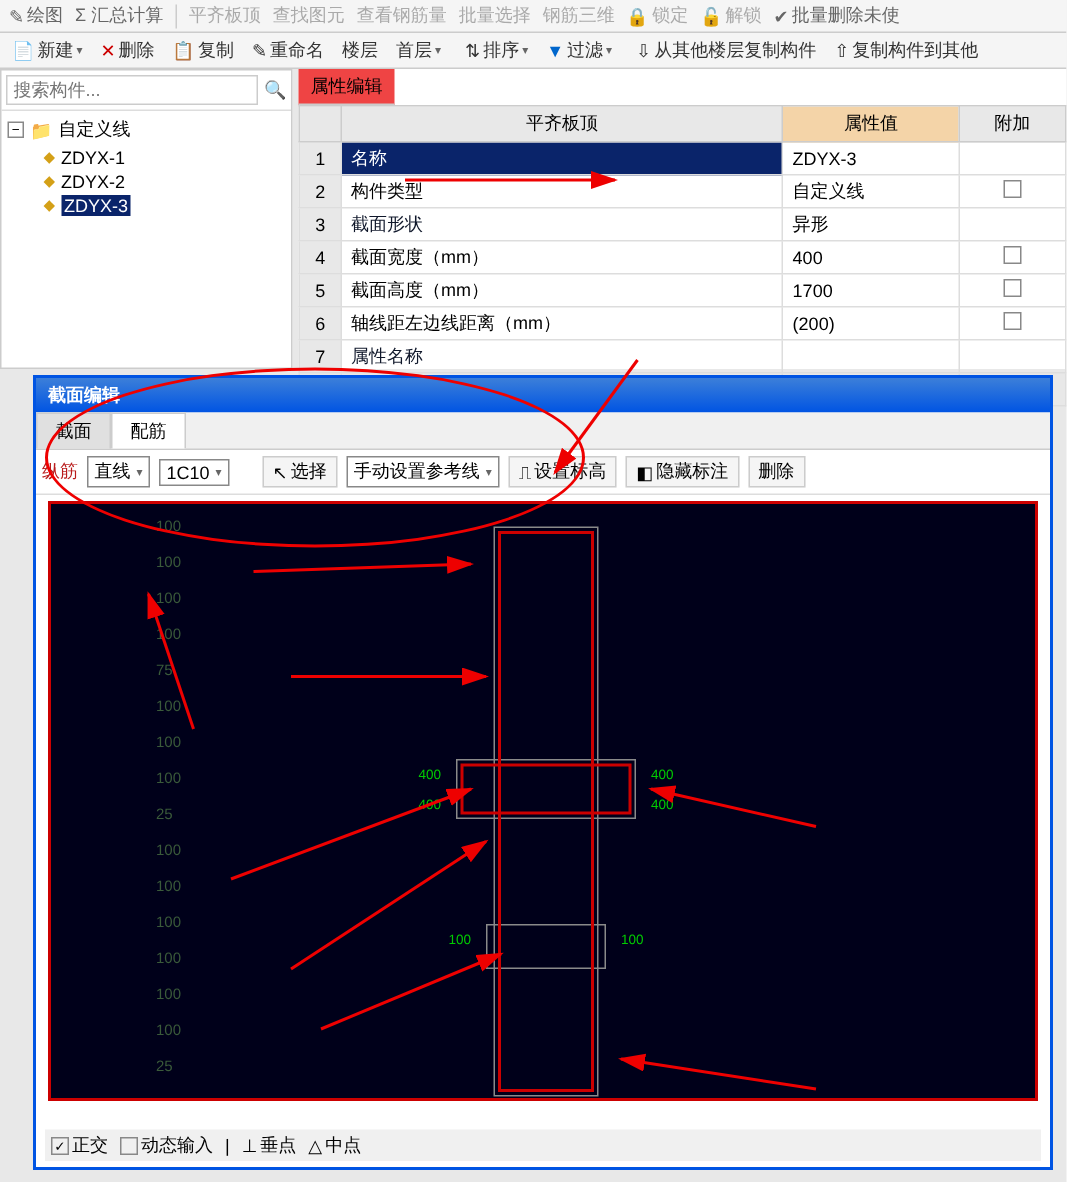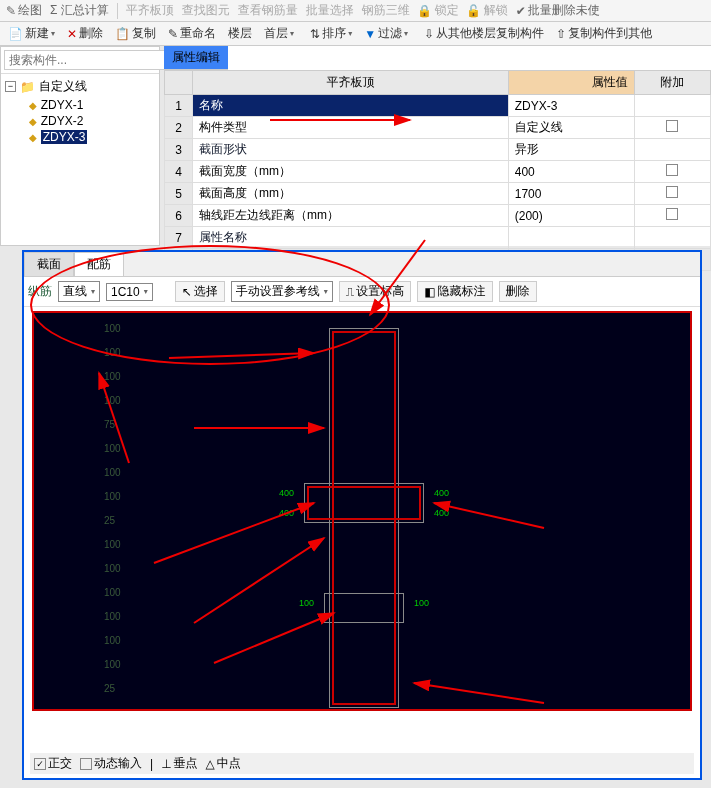--- a/index.html
+++ b/index.html
@@ -5,49 +5,49 @@
 * { box-sizing: border-box; margin: 0; padding: 0; font-family: "Microsoft YaHei", "SimSun", sans-serif; font-size: 12px; }
 body { background: #e8e8e8; width: 711px; height: 788px; overflow: hidden; position: relative; }
 .top-toolbar { background: #f5f5f5; border-bottom: 1px solid #ccc; display: flex; align-items: center; padding: 2px 4px; gap: 4px; height: 22px; }
 .top-toolbar .tb-item { display: flex; align-items: center; gap: 2px; color: #666; cursor: pointer; padding: 1px 2px; }
 .top-toolbar .tb-item.gray { color: #aaa; }
 .top-toolbar .sep { width: 1px; height: 16px; background: #ccc; margin: 0 2px; }
 .second-toolbar { background: #f5f5f5; border-bottom: 1px solid #ccc; display: flex; align-items: center; padding: 2px 4px; gap: 4px; height: 24px; }
 .second-toolbar .tb-item { display: flex; align-items: center; gap: 2px; color: #333; cursor: pointer; padding: 1px 4px; }
 .dropdown-arrow { font-size: 8px; color: #666; }
 .main-area { display: flex; height: 200px; }
-.left-panel { width: 160px; background: #fff; border: 1px solid #ccc; }
+.left-panel { width: 195px; background: #fff; border: 1px solid #ccc; }
 .search-box { display: flex; align-items: center; padding: 3px; border-bottom: 1px solid #ddd; }
 .search-box input { flex: 1; border: 1px solid #ccc; padding: 2px 4px; color: #999; }
 .search-box .mag { margin-left: 4px; color: #666; cursor: pointer; }
 .tree { padding: 4px; }
 .tree-root { display: flex; align-items: center; gap: 4px; }
 .tree-box { width: 11px; height: 11px; border: 1px solid #888; display: flex; align-items: center; justify-content: center; font-size: 9px; line-height: 1; cursor: pointer; }
 .tree-children { margin-left: 24px; margin-top: 2px; }
 .tree-item { display: flex; align-items: center; gap: 4px; padding: 1px 0; cursor: pointer; }
 .tree-item .diamond { color: #d4a017; font-size: 10px; }
 .tree-item.selected span.label { background: #0a246a; color: #fff; padding: 0 2px; }
 .right-panel { flex: 1; background: #fff; margin-left: 4px; }
-.prop-tab { background: #3b82f6; border-bottom: 1px solid #ccc; padding: 3px 8px; display: inline-block; }
+.prop-tab { background: #ef4444; border-bottom: 1px solid #ccc; padding: 3px 8px; display: inline-block; }
 .prop-table { width: 100%; border-collapse: collapse; }
 .prop-table th { background: #e8e8e8; border: 1px solid #ccc; padding: 3px 6px; font-weight: normal; }
-.prop-table th.val-header { background: #f4d4a8; text-align: right; }
+.prop-table th.val-header { background: #f4d4a8; }
 .prop-table td { border: 1px solid #ddd; padding: 2px 6px; }
 .prop-table td.rownum { background: #e8e8e8; text-align: center; width: 28px; }
 .prop-table tr.selected td.name { background: #0a246a; color: #fff; }
 .prop-table td.link { color: #0f172a; }
 .prop-table td.chk { text-align: center; }
 .chkbox { width: 12px; height: 12px; border: 1px solid #888; display: inline-block; }
 .section-editor { position: absolute; left: 22px; top: 250px; width: 680px; height: 530px; background: #fff; border: 2px solid #0054e3; }
 .section-title { background: linear-gradient(#3c7fd9, #0054e3); color: #fff; padding: 3px 8px; font-weight: bold; }
 .section-tabs { display: flex; border-bottom: 1px solid #ccc; background: #f0f0f0; }
 .section-tabs .tab { padding: 3px 12px; border: 1px solid #ccc; border-bottom: none; background: #fff; cursor: pointer; }
 .section-tabs .tab.inactive { background: #e0e0e0; }
 .section-toolbar { display: flex; align-items: center; padding: 4px; gap: 6px; border-bottom: 1px solid #ddd; flex-wrap: wrap; }
-.section-toolbar .lbl { color: #14532d; }
+.section-toolbar .lbl { color: #b91c1c; }
 .section-toolbar .combo { border: 1px solid #888; padding: 1px 4px; display: flex; align-items: center; gap: 4px; cursor: pointer; background: #fff; }
 .section-toolbar .btn { border: 1px solid #ccc; padding: 1px 6px; cursor: pointer; background: #f5f5f5; display: flex; align-items: center; gap: 2px; }
 .section-toolbar2 { display: flex; align-items: center; padding: 4px; gap: 6px; border-bottom: 1px solid #ddd; }
 .canvas { background: #00001a; position: relative; width: 660px; height: 400px; margin: 4px auto; border: 2px solid #c00; overflow: hidden; }
 .grid-labels { position: absolute; left: 10px; top: 0; bottom: 0; width: 40px; }
 .grid-labels div { color: #3a5a3a; font-size: 10px; position: absolute; }
 .shape { position: absolute; border: 1px solid #8a8a8a; }
 .shape-outer { left: 295px; top: 15px; width: 70px; height: 380px; }
 .shape-red { position: absolute; border: 2px solid #c00; }
 .green-label { color: #0c0; font-size: 9px; position: absolute; }
@@ -221,20 +221,21 @@
     <td class=" name">备注</td>
     <td></td>
     <td class="chk"></td>
           </tr>
         </tbody>
     </table>
   </div>
 </div>
 
 <div class="section-editor">
+  <div class="section-title">截面编辑</div>
   <div class="section-tabs">
     <div class="tab inactive">截面</div>
     <div class="tab">配筋</div>
   </div>
   <div class="section-toolbar">
     <span class="lbl">纵筋</span>
     <span class="combo">
         <span>直线</span>
         <span class="dropdown-arrow">▾</span>
       </span>

